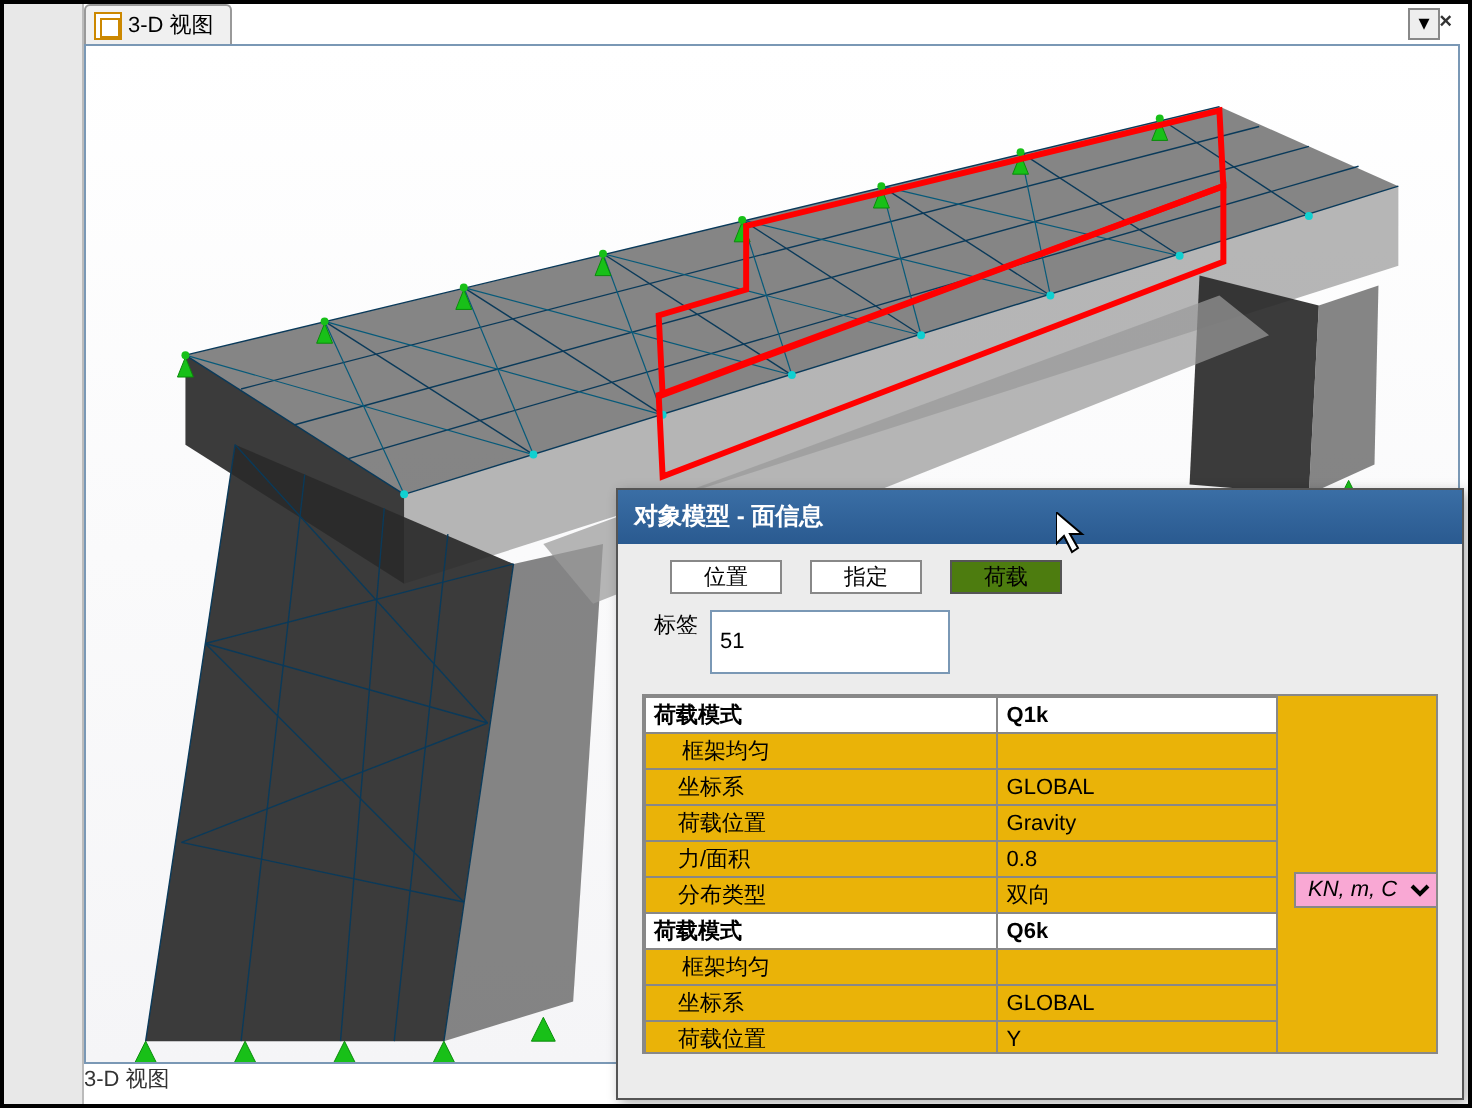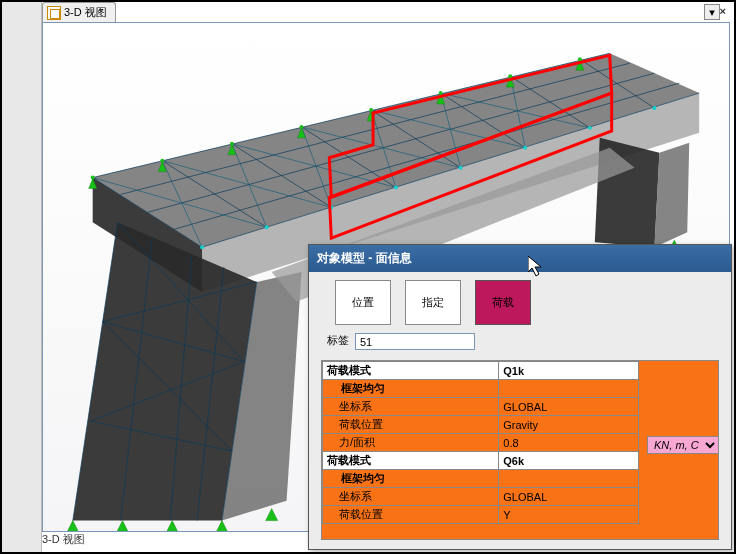--- a/index.html
+++ b/index.html
@@ -14,30 +14,30 @@
 .viewport { position:absolute; left:40px; right:4px; top:20px; bottom:20px; border:1px solid #7a98b5; background:#fdfdfd; background-image:linear-gradient(to bottom,#fff 0%,#f5f5f7 100%); overflow:hidden; }
 .model-svg { width:100%; height:100%; }
 .status-bar { position:absolute; left:40px; bottom:4px; height:16px; font-size:11px; color:#333; }
 .left-gutter { position:absolute; left:0; top:0; bottom:0; width:40px; background:#e8e8e8; border-right:1px solid #bbb; }
 
 
 .dialog { position:absolute; left:306px; top:242px; width:424px; height:306px; background:#ececec; border:1px solid #555; box-shadow:2px 2px 6px rgba(0,0,0,.3); display:flex; flex-direction:column; }
 .dlg-title { background:linear-gradient(#3a6ea5,#2a5a90); color:#fff; font-weight:bold; font-size:12px; padding:5px 8px; }
 .dlg-body { flex:1; padding:6px 8px; overflow:hidden; position:relative; }
 .dlg-tabs { display:flex; gap:14px; margin:2px 0 8px 18px; }
-.dlg-tab { border:1px solid #888; background:#fff; padding:14px 16px; cursor:pointer; min-width:56px; text-align:center; }
-.dlg-tab.active { background:#be185d; border-color:#555; }
+.dlg-tab { border:1px solid #888; background:#fff; padding:0 16px; cursor:pointer; min-width:56px; text-align:center; }
+.dlg-tab.active { background:#4d7c0f; border-color:#555; }
 .group-label { margin:2px 0 4px 4px; }
 .field-row { display:flex; align-items:flex-start; gap:6px; margin:4px 0 10px 10px; }
-.field-row input { border:1px solid #7a98b5; background:#fff; padding:1px 4px; width:120px; height:17px; }
-.prop-wrap { border:1px solid #888; background:#f97316; margin:0 4px; height:180px; overflow:hidden; }
+.field-row input { border:1px solid #7a98b5; background:#fff; padding:1px 4px; width:120px; height:32px; }
+.prop-wrap { border:1px solid #888; background:#eab308; margin:0 4px; height:180px; overflow:hidden; }
 .prop-table { width:80%; border-collapse:collapse; }
 .prop-table td { border:1px solid #888; padding:1px 4px; height:16px; }
 .prop-table .hdr td { font-weight:bold; background:#fff; }
-.prop-table .lvl1 td:first-child { padding-left:18px; font-weight:bold; }
+.prop-table .lvl1 td:first-child { padding-left:18px; font-weight:normal; }
 .prop-table .lvl2 td:first-child { padding-left:16px; }
 .units { position:absolute; right:12px; top:164px; display:flex; align-items:center; }
 .units select { border:1px solid #888; background:#f9a8d4; font-size:11px; padding:1px 2px; width:72px;font-style:italic; }
 .cursor-arrow { position:absolute; left:526px; top:254px; pointer-events:none; z-index:50; }
 
 .red-box { stroke:#ff0000; stroke-width:3; fill:none; }
 .mesh-line { stroke:#0a3a5a; stroke-width:0.7; fill:none; }
 .mesh-diag { stroke:#065a7a; stroke-width:0.6; fill:none; }
 .shell-dk { fill:#2a2a2a; opacity:0.92; }
 .shell-md { fill:#6a6a6a; opacity:0.82; }
@@ -197,20 +197,24 @@
               <td>GLOBAL</td>
             </tr>
             <tr class="lvl2">
               <td>荷载位置</td>
               <td>Gravity</td>
             </tr>
             <tr class="lvl2">
               <td>力/面积</td>
               <td>0.8</td>
             </tr>
+            <tr class="lvl2">
+              <td>分布类型</td>
+              <td>双向</td>
+            </tr>
             <tr class="hdr">
               <td>荷载模式</td>
               <td>Q6k</td>
             </tr>
             <tr class="lvl1">
               <td>框架均匀</td>
               <td></td>
             </tr>
             <tr class="lvl2">
               <td>坐标系</td>

